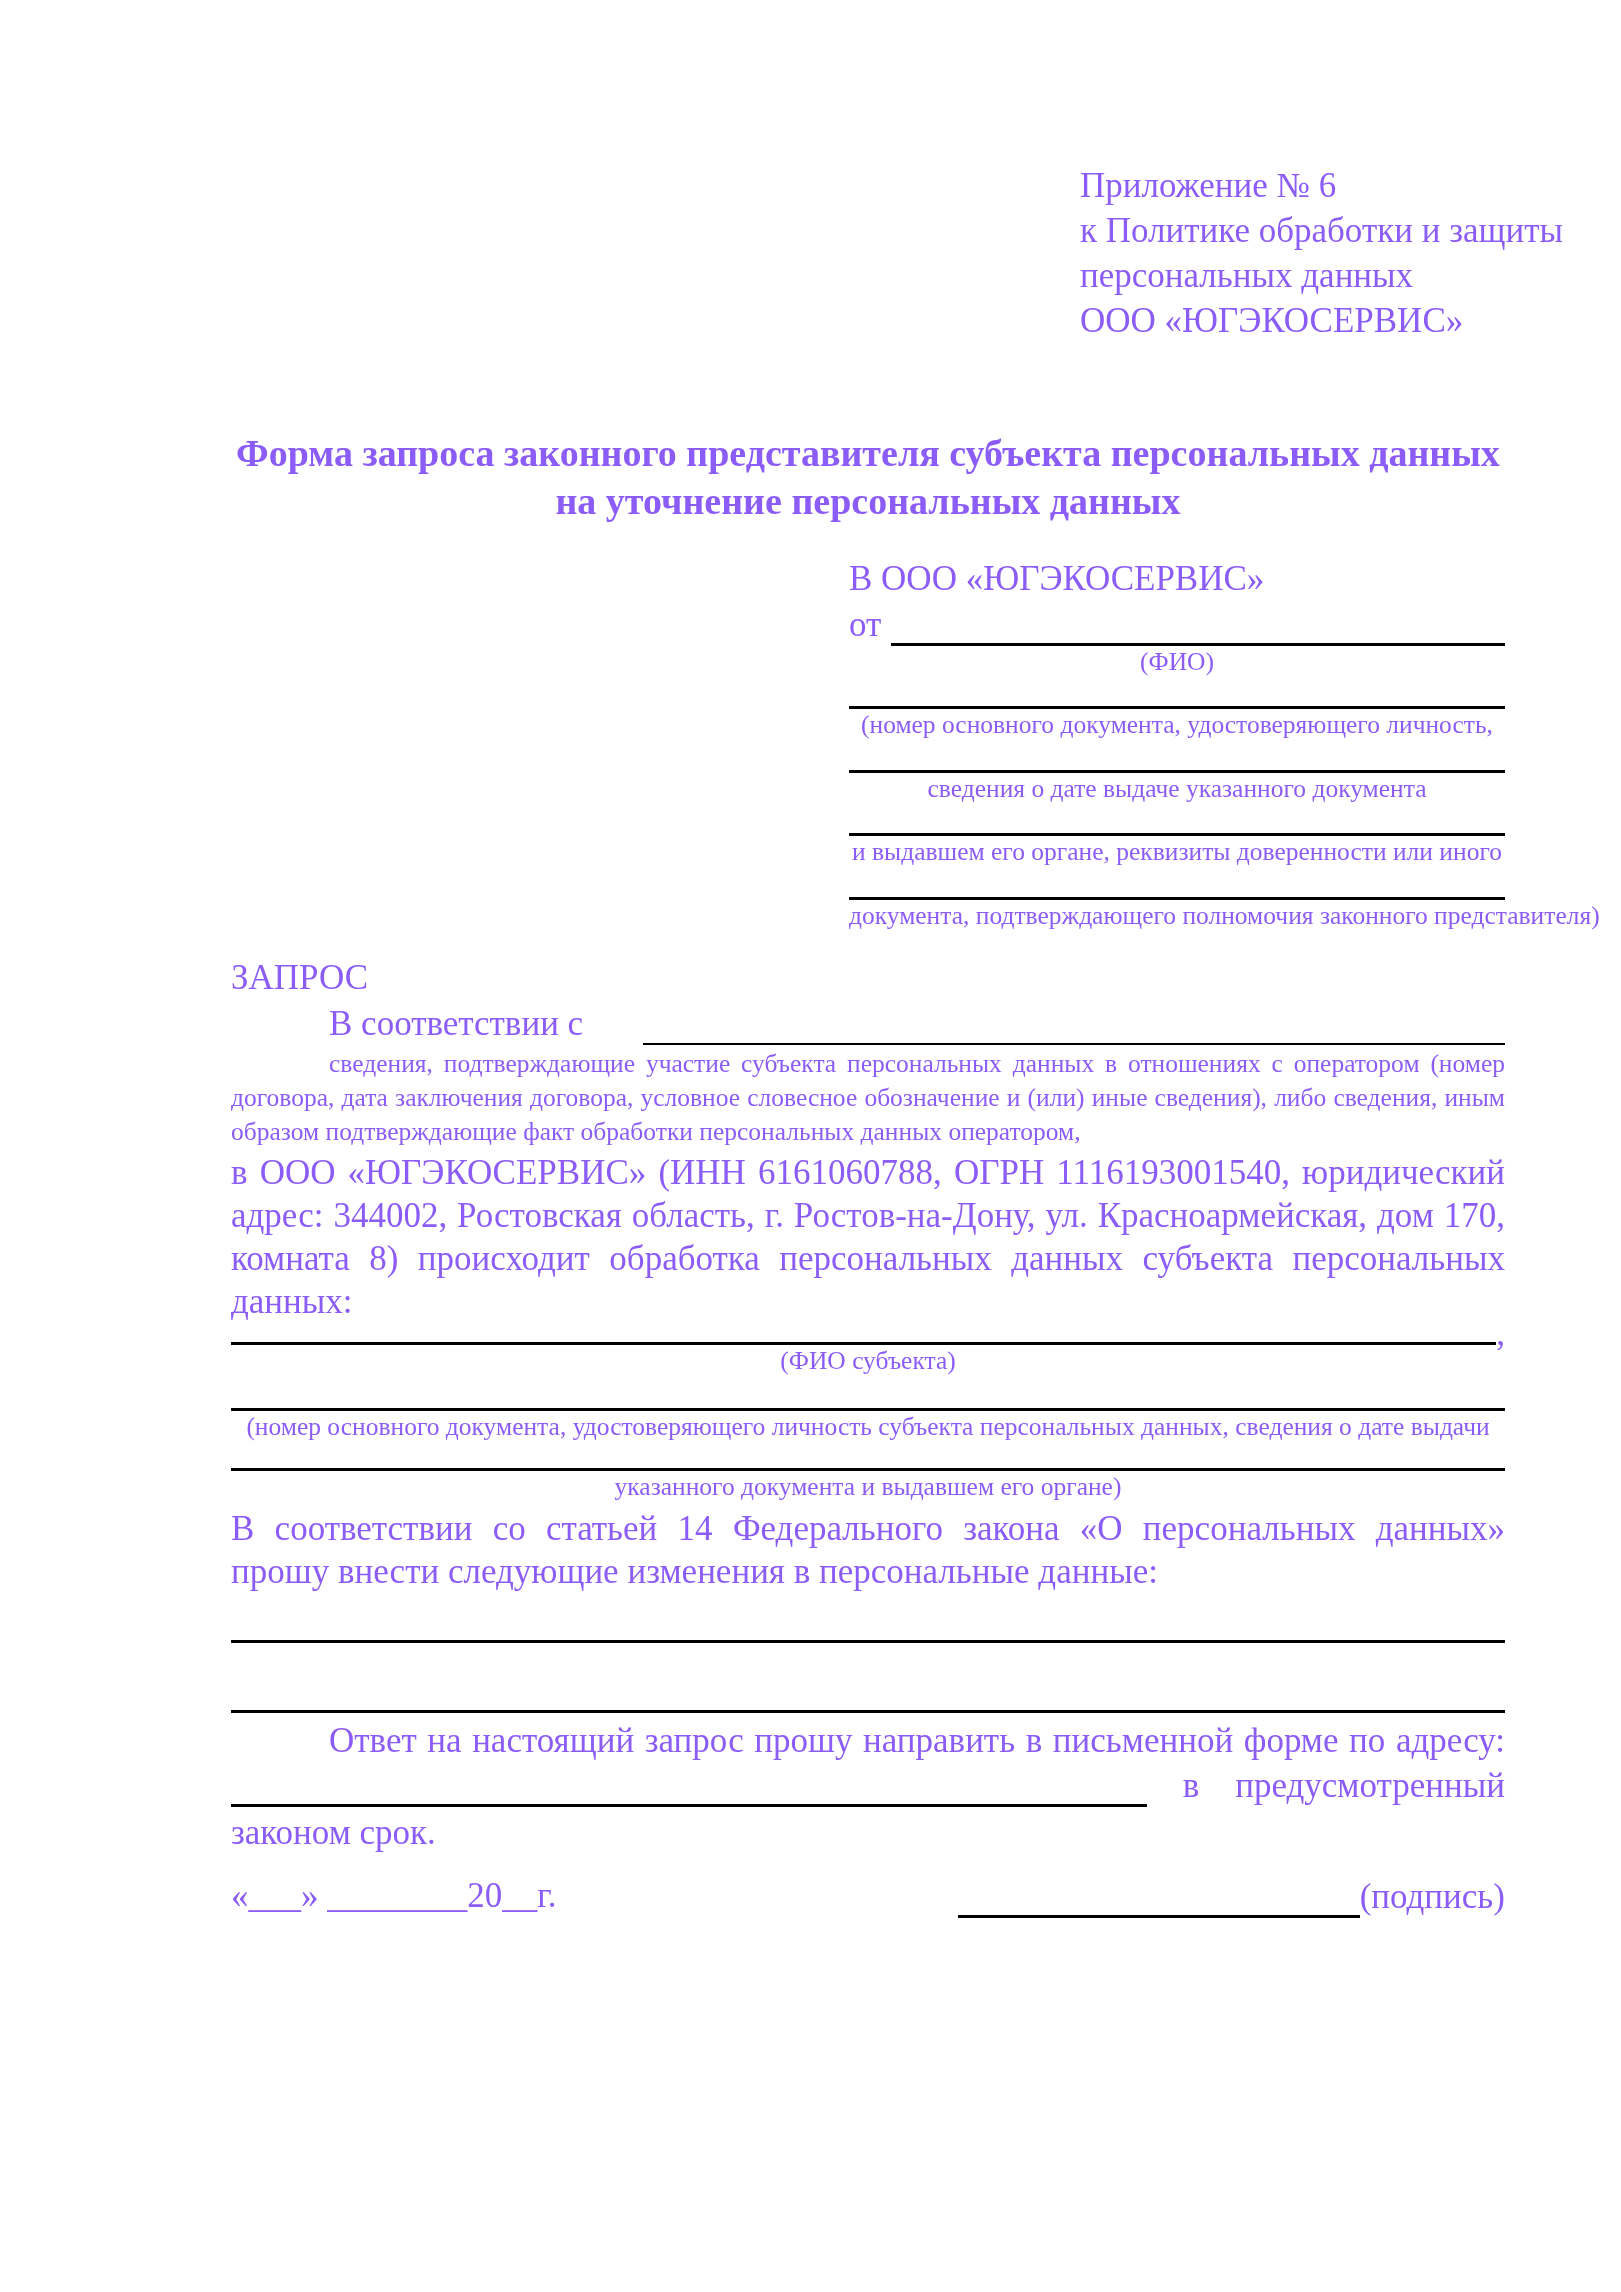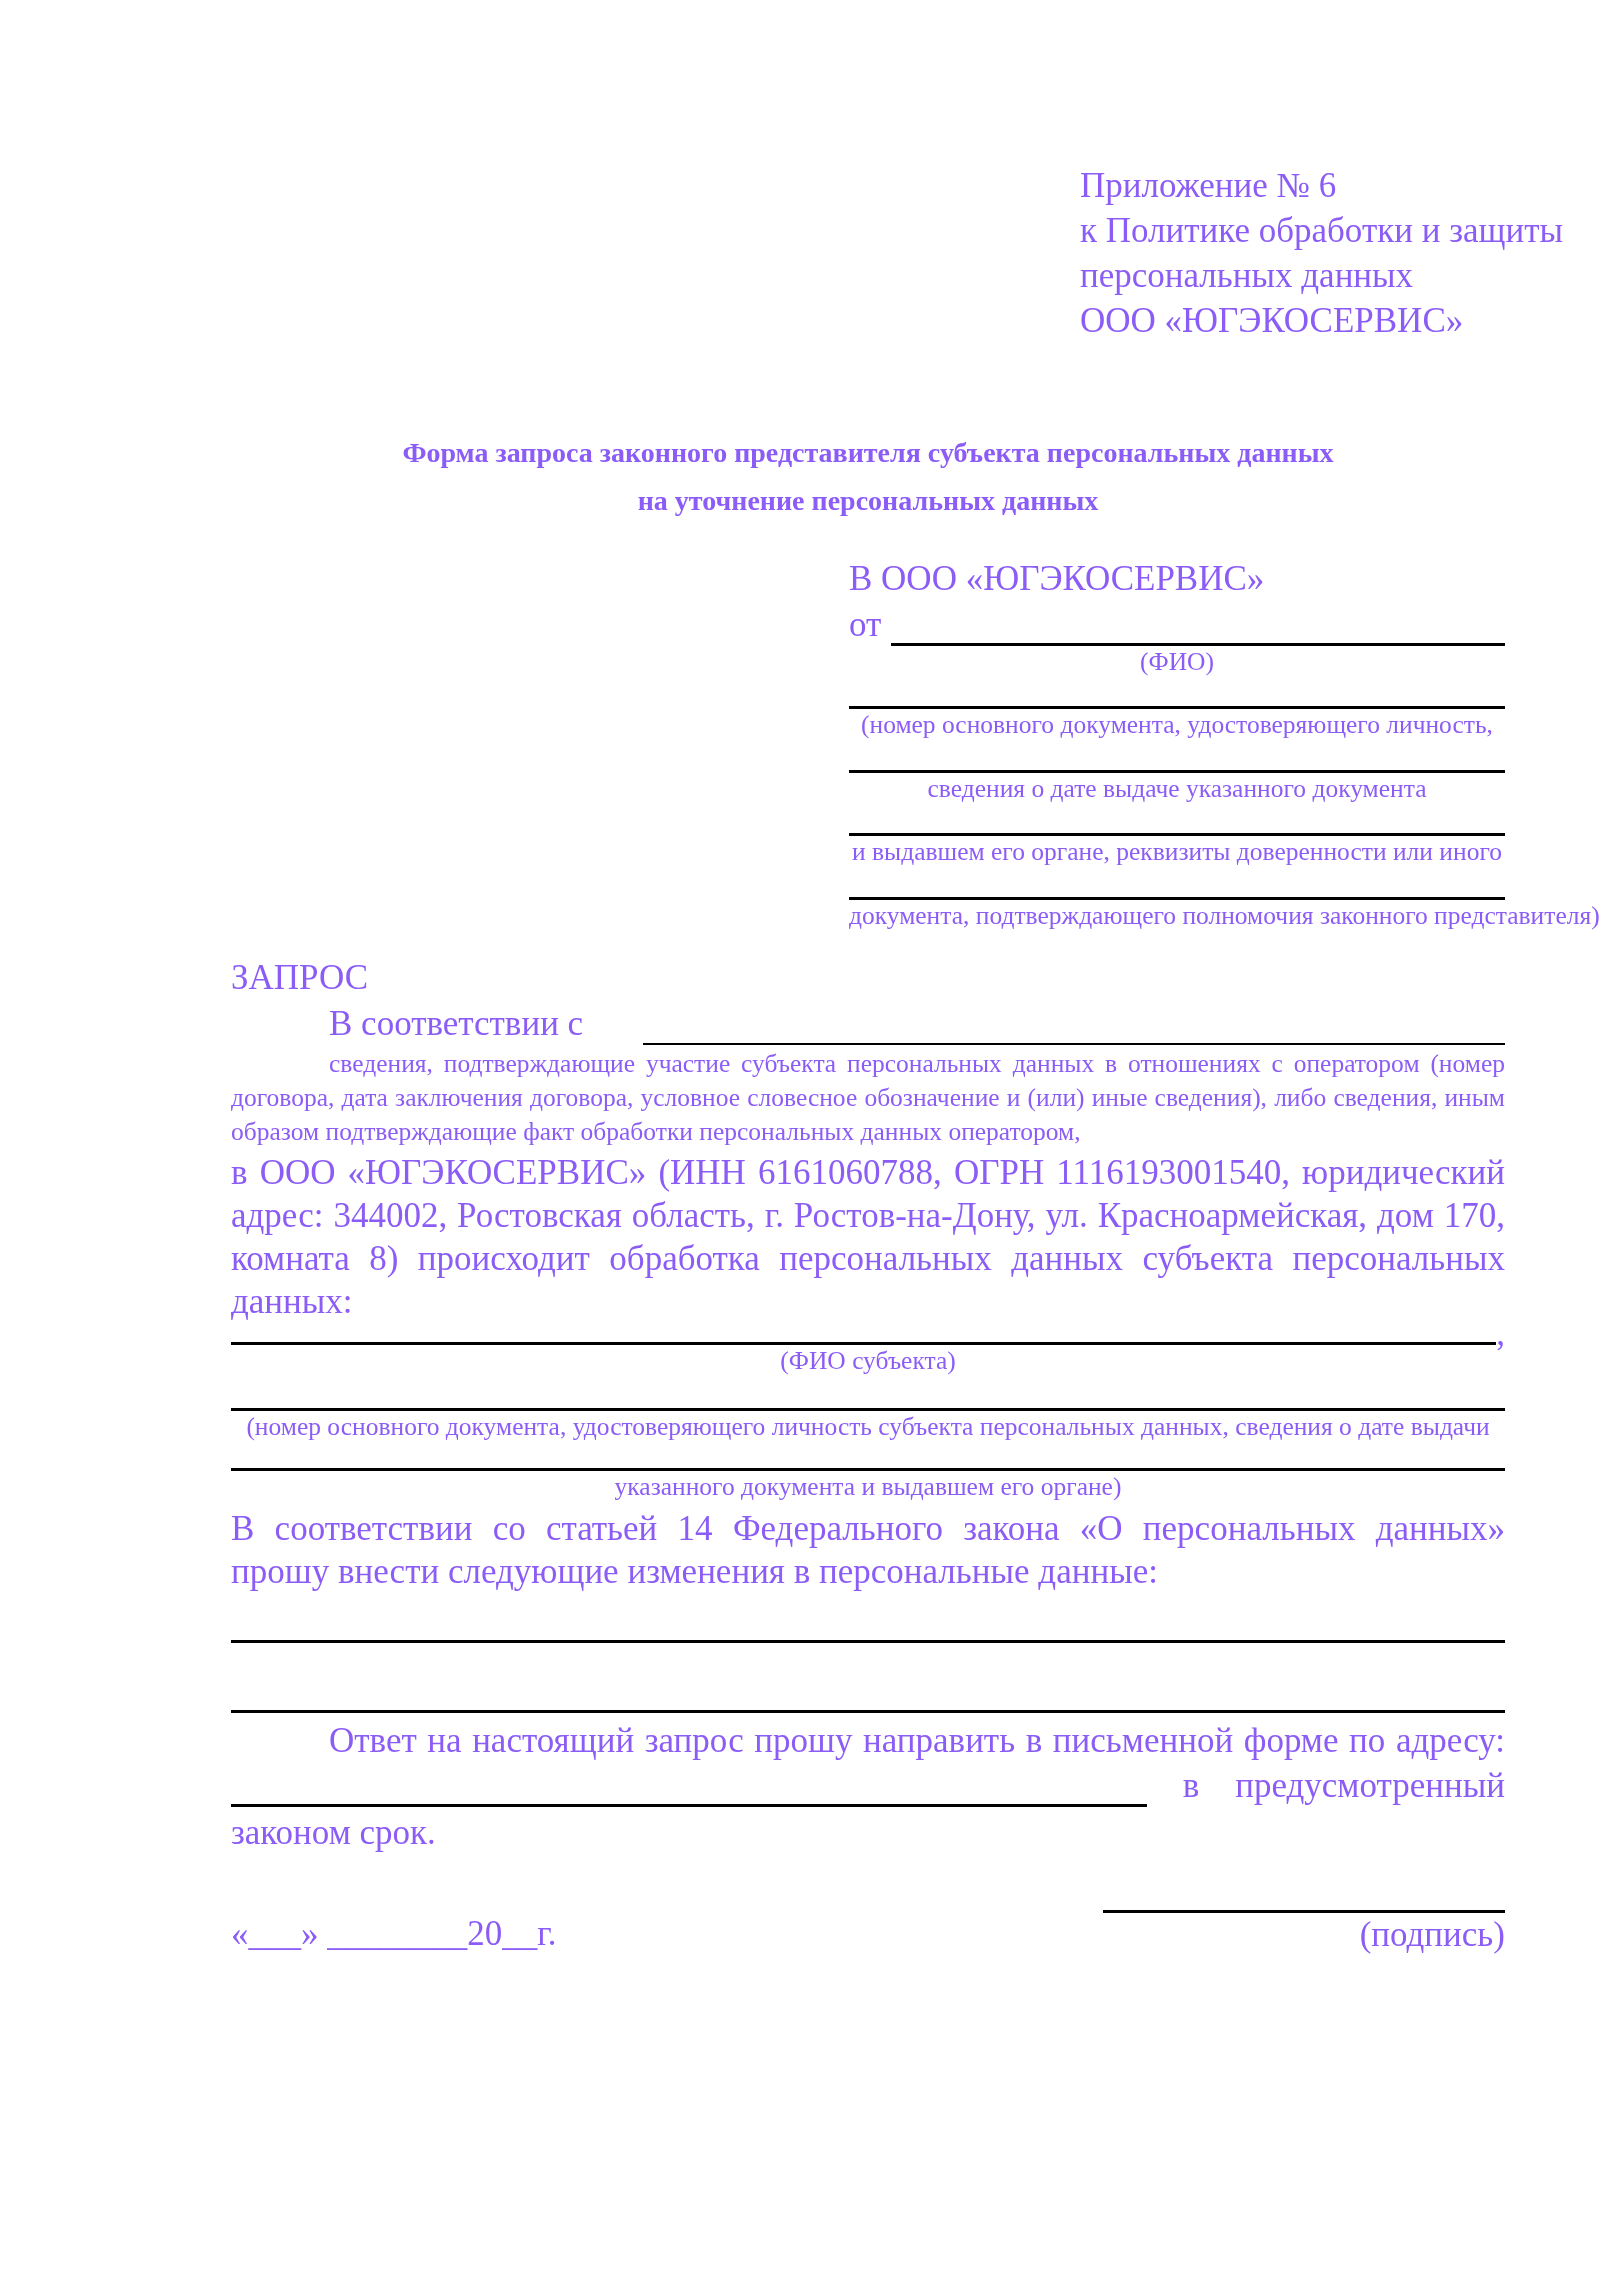--- a/index.html
+++ b/index.html
@@ -26,21 +26,21 @@
     margin-top: 131px;
     margin-left: 849px;
     white-space: nowrap;
     line-height: 45px;
   }
   
   .doc-title {
     margin-top: 86px;
     text-align: center;
     font-weight: bold;
-    font-size: 28px;
+    font-size: 38px;
     line-height: 48px;
   }
   .doc-title div { white-space: nowrap; }
   
   .addressee {
     margin-top: 31px;
     margin-left: 618px;
     width: 656px;
   }
   .addr-org { line-height: 45px; white-space: nowrap; }
@@ -81,21 +81,21 @@
     text-align: justify;
     text-align-last: justify;
   }
   .answer-row { display: flex; align-items: flex-end; justify-content: space-between; height: 45px; }
   .answer-row .addr-line { width: 916px; border-bottom: 3.9px solid #000; height: 35px; }
   .answer-row span { line-height: 43px; }
   .answer-tail { line-height: 43px; margin-top: 3.9px; }
   
   .footer { margin-top: 19.6px; display: flex; align-items: flex-end; justify-content: space-between; text-align: right; }
   .footer .date { line-height: 45px; white-space: nowrap; }
-  .sig-group { display: flex; align-items: flex-end; flex-direction: column; }
+  .sig-group { display: flex; align-items: flex-end; }
   .sig-line { width: 402px; border-bottom: 3.9px solid #000; height: 37px; }
   .sig-cap { line-height: 43px; white-space: nowrap; }
 </style>
 </head>
 <body>
 
 <div class="page">
   <div class="content">
 
     <div class="annex">

